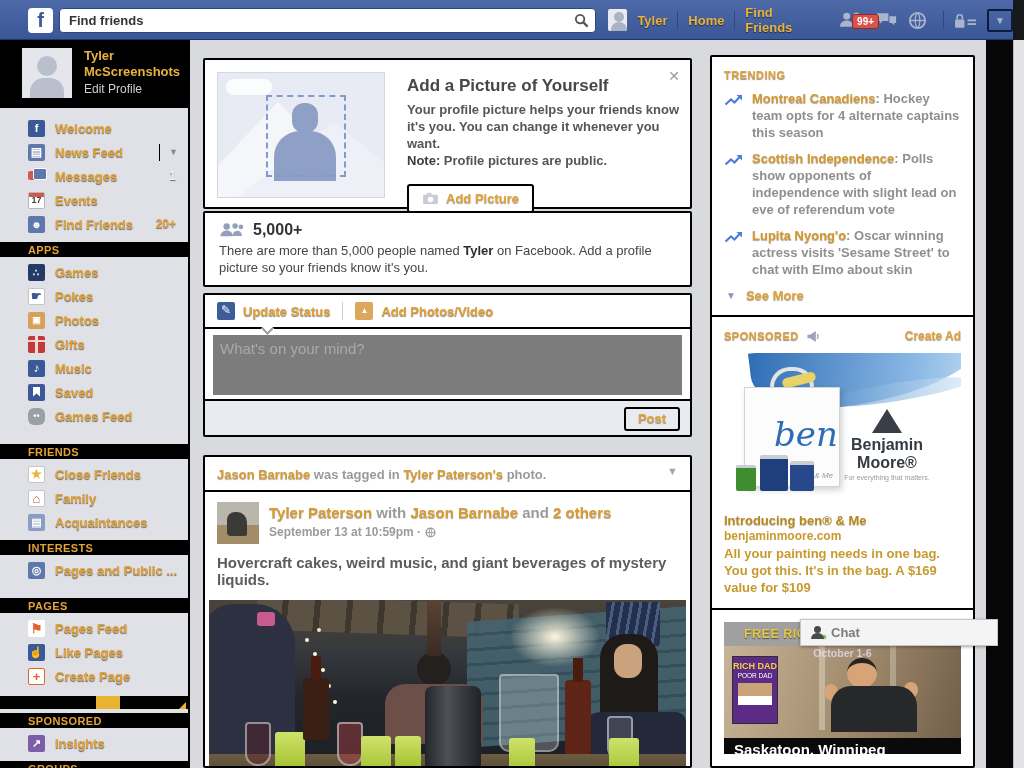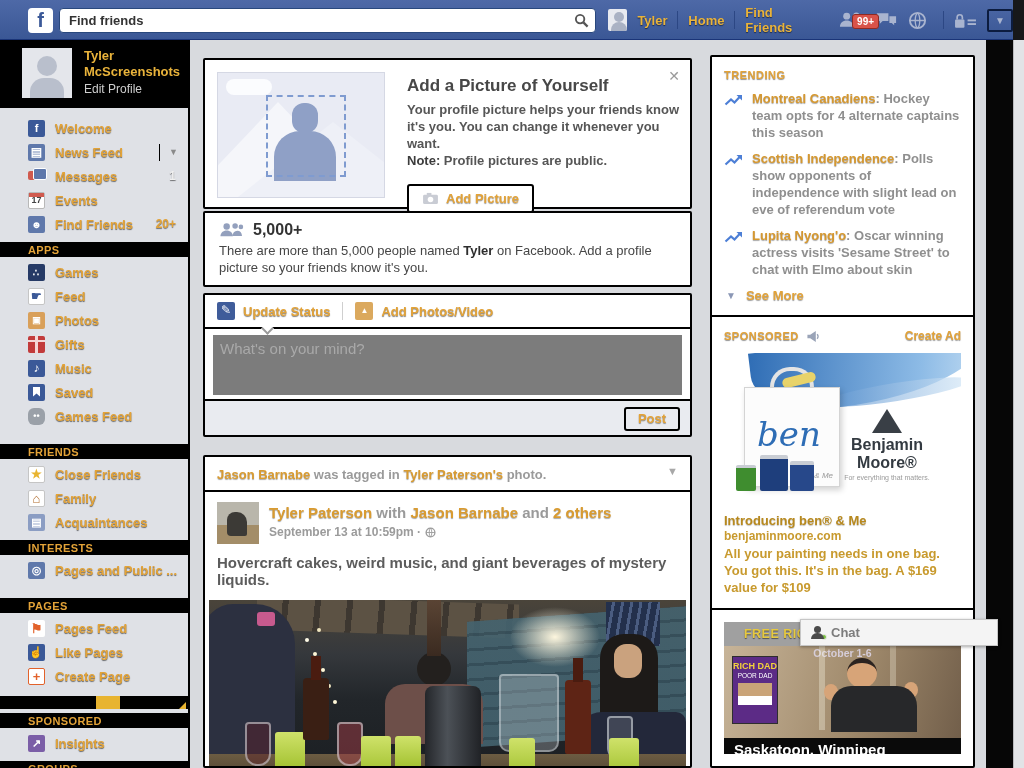--- a/index.html
+++ b/index.html
@@ -188,21 +188,21 @@
   .sp-row .mega { margin-left:6px; }
   .create-ad { margin-left:auto; color:#e3a338; font-weight:bold; font-size:12px; text-shadow:0 1px 1px rgba(0,0,0,.4); cursor:pointer; }
 
   .ad1-img { position:relative; height:150px; margin-top:10px; background:#fff; overflow:hidden; }
   .swoosh { position:absolute; right:-30px; top:-14px; width:240px; height:64px; background:linear-gradient(100deg,#2f6db5,#8dbbe6 70%,#c8e0f4);
     border-radius:0 0 70% 40% / 0 0 100% 70%; transform:rotate(-7deg); }
   .swoosh2 { position:absolute; right:-10px; top:30px; width:150px; height:18px; background:linear-gradient(100deg,#5a92cf,#d8eaf8);
     border-radius:50%; transform:rotate(-9deg); opacity:.7; }
   .bag { position:absolute; left:20px; top:34px; width:96px; height:100px; background:#fcfcfc; border:1px solid #d4d4d4; box-shadow:2px 3px 6px rgba(0,0,0,.18); }
   .bag-handle { position:absolute; left:46px; top:14px; width:44px; height:26px; border:4px solid #e4e4e4; border-bottom:0; border-radius:20px 20px 0 0; }
-  .bag-script { font-family:"DejaVu Serif", serif; font-style:italic; color:#2e6db5; font-size:34px; position:absolute; left:12px; top:26px; }
+  .bag-script { font-family:"DejaVu Serif", serif; font-style:italic; color:#2e6db5; font-size:34px; position:absolute; left:29px; top:26px; }
   .bag-me { position:absolute; right:6px; bottom:6px; font-size:8px; color:#999; font-style:italic; }
   .roller { position:absolute; left:58px; top:22px; width:34px; height:10px; background:#e8d36a; border-radius:5px; transform:rotate(-14deg); }
   .can { position:absolute; border-radius:2px; }
   .can.b1 { left:36px; top:102px; width:28px; height:36px; background:#1e3e7c; border-top:4px solid #c9cdd4; }
   .can.b2 { left:66px; top:108px; width:24px; height:30px; background:#27488a; border-top:4px solid #c9cdd4; }
   .can.g1 { left:12px; top:112px; width:20px; height:26px; background:#3f8d2f; border-top:3px solid #c9cdd4; }
   .bm-logo { position:absolute; right:8px; top:56px; width:132px; text-align:center; }
   .bm-tri { width:0; height:0; margin:0 auto; border-left:15px solid transparent; border-right:15px solid transparent; border-bottom:24px solid #393f46; }
   .bm-name { font-size:16px; font-weight:bold; color:#333a41; margin-top:3px; }
   .bm-tag { font-size:7px; color:#9a9a9a; margin-top:2px; }
@@ -335,21 +335,21 @@
     </ul>
 
     <div class="sec-head">APPS</div>
     <ul class="sec-list">
       <li>
           <span class="s-ico i-games">∴</span>
           <span class="s-label">Games</span>
         </li>
       <li>
           <span class="s-ico i-pokes">☛</span>
-          <span class="s-label">Feed</span>
+          <span class="s-label">Pokes</span>
         </li>
       <li>
           <span class="s-ico i-photos">▣</span>
           <span class="s-label">Photos</span>
         </li>
       <li>
           <span class="s-ico i-gifts"></span>
           <span class="s-label">Gifts</span>
         </li>
       <li>

